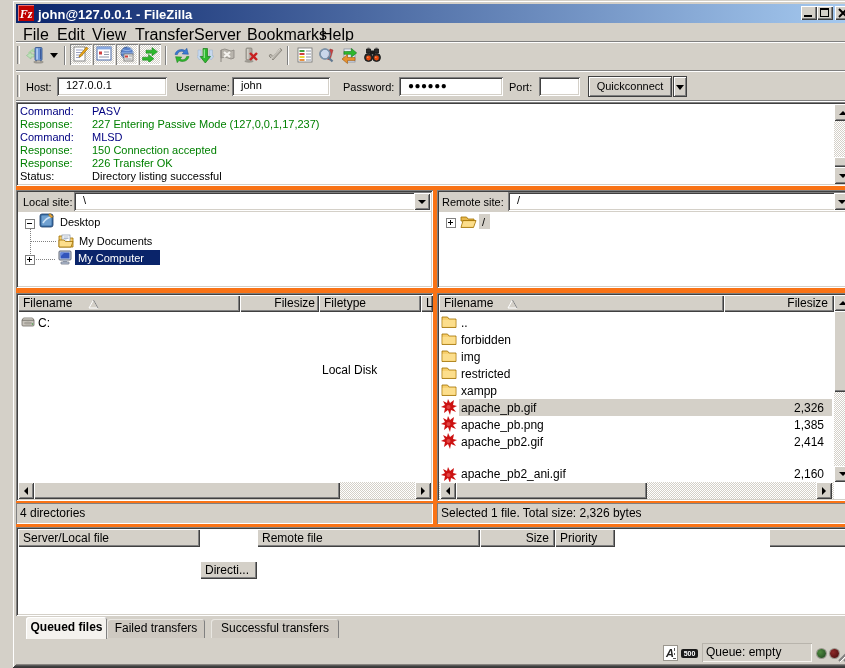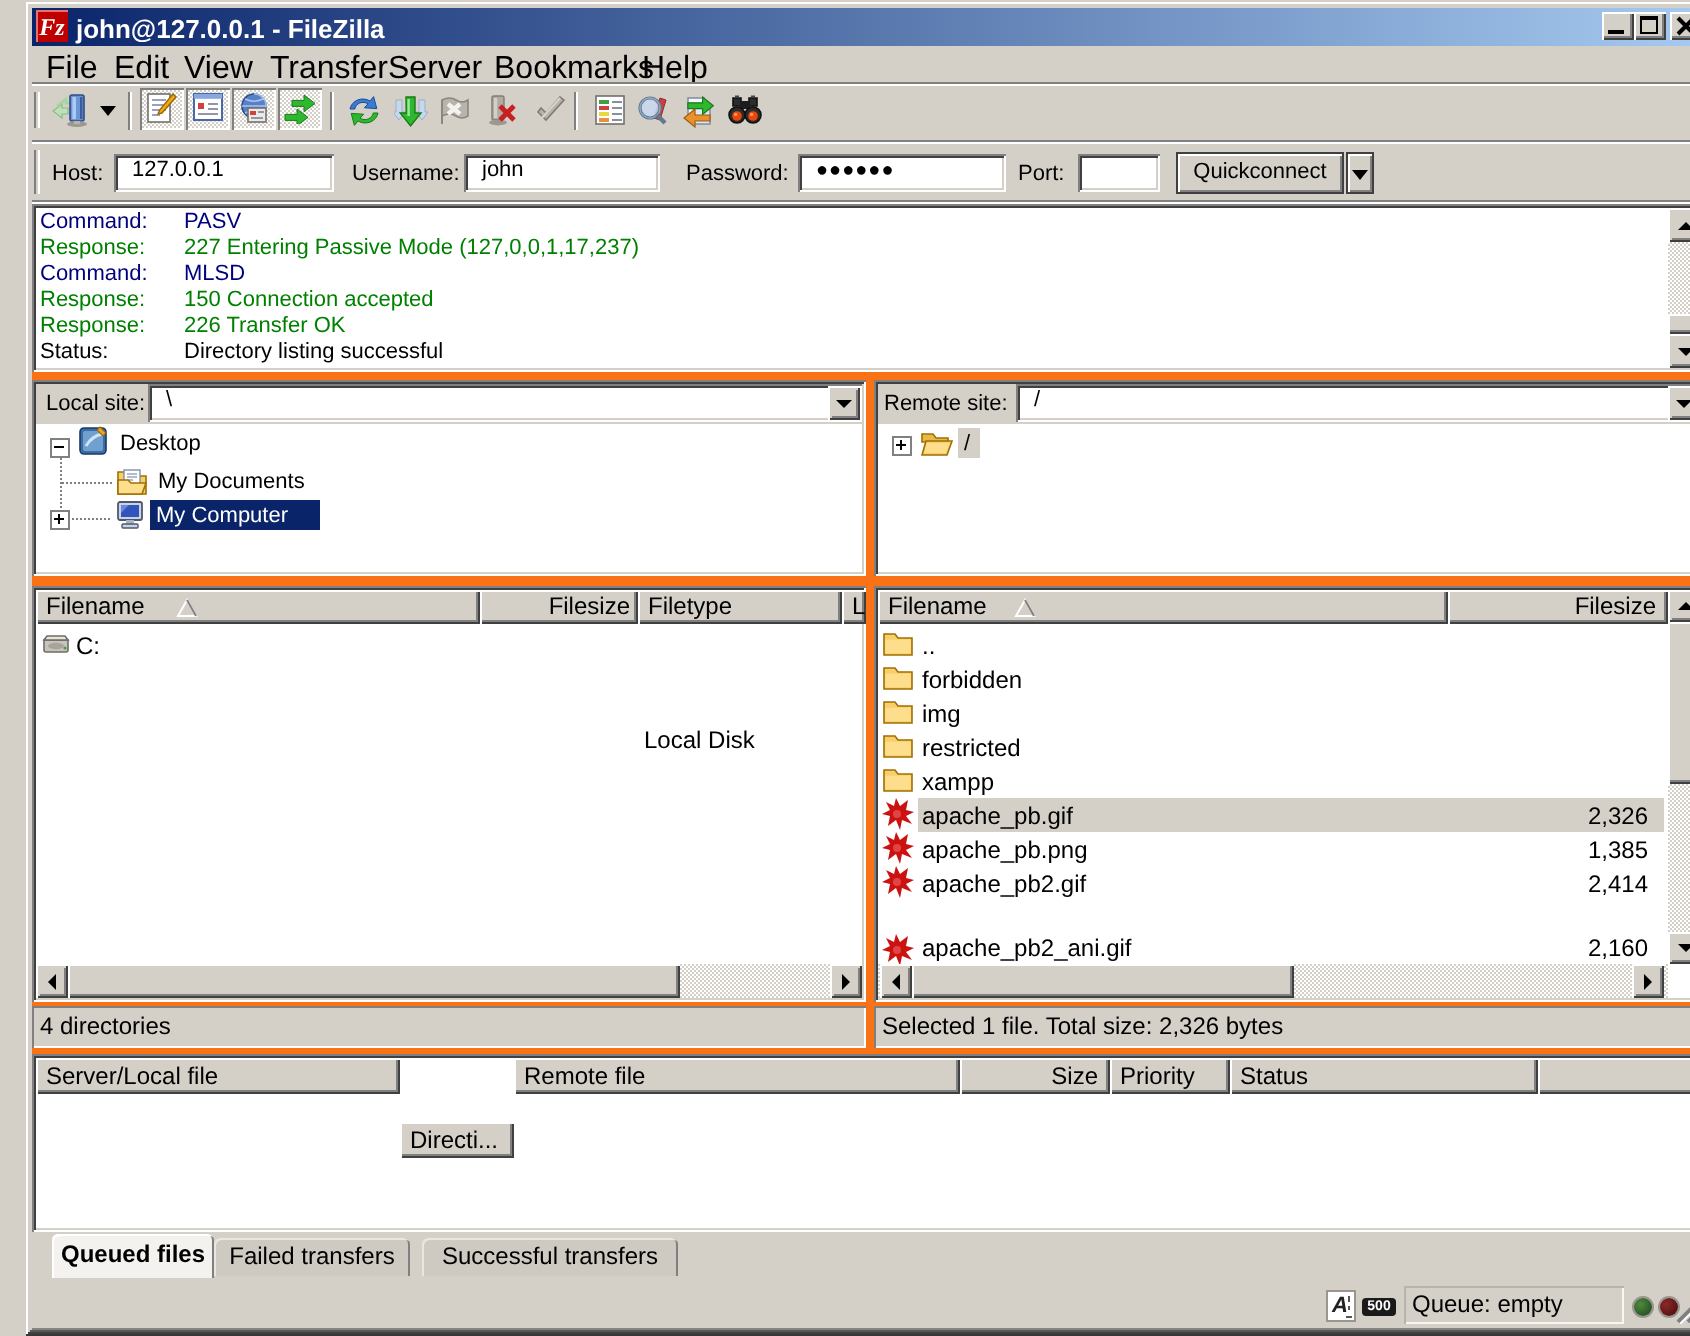--- a/index.html
+++ b/index.html
@@ -477,21 +477,20 @@
 <div class="abs" id="statL" style="left:4px; top:503px; width:417px; height:21px; background:#D4D0C8; box-shadow: inset 1px 1px 0 #808080, inset -1px -1px 0 #fff; line-height:21px; padding-left:4px;">4 directories</div>
 <div class="abs" id="statR" style="left:425px; top:503px; width:416px; height:21px; background:#D4D0C8; box-shadow: inset 1px 1px 0 #808080, inset -1px -1px 0 #fff; line-height:21px; padding-left:4px;">Selected 1 file. Total size: 2,326 bytes</div>
 
 <div class="abs sunk2" id="queue" style="left:4px; top:527px; width:837px; height:89px; background:#fff;">
   <div class="abs" style="left:2px; top:2px; width:833px; height:18px;">
     <div class="hdrcell" style="left:0px; width:182px; height:18px; line-height:18px;">Server/Local file</div>
     <div class="hdrcell" style="left:182px; width:57px; height:18px; line-height:18px;margin-top:32px;">Directi...</div>
     <div class="hdrcell" style="left:239px; width:223px; height:18px; line-height:18px;">Remote file</div>
     <div class="hdrcell" style="left:462px; width:75px; height:18px; line-height:18px; text-align:right; padding-right:6px;">Size</div>
     <div class="hdrcell" style="left:537px; width:60px; height:18px; line-height:18px;">Priority</div>
-    <div class="hdrcell" style="left:597px; width:154px; height:18px; line-height:18px;">Status</div>
     <div class="hdrcell" style="left:751px; width:82px; height:18px; line-height:18px;"></div>
   </div>
 </div>
 
 <div class="abs" id="tabs" style="left:4px; top:616px; width:837px; height:24px; background:#D4D0C8;">
   <div class="abs" style="left:10px; top:1px; width:81px; height:22px; background:#F4F2EE; border-radius:3px 3px 0 0; box-shadow: inset 1px 1px 0 #fff, inset -1px 0 0 #808080; font-weight:bold; text-align:center; line-height:20px;">Queued files</div>
   <div class="abs" style="left:91px; top:3px; width:98px; height:19px; background:#CEC9C1; border-radius:3px 3px 0 0; box-shadow: inset 1px 1px 0 #E8E6E1, inset -1px 0 0 #808080; text-align:center; line-height:18px;">Failed transfers</div>
   <div class="abs" style="left:195px; top:3px; width:128px; height:19px; background:#CEC9C1; border-radius:3px 3px 0 0; box-shadow: inset 1px 1px 0 #E8E6E1, inset -1px 0 0 #808080; text-align:center; line-height:18px;">Successful transfers</div>
 </div>
 

